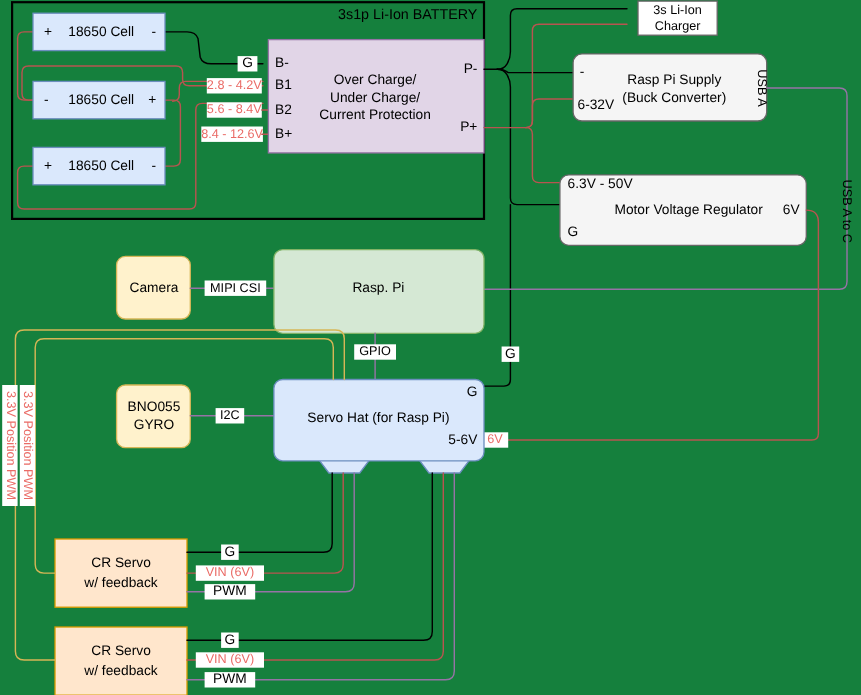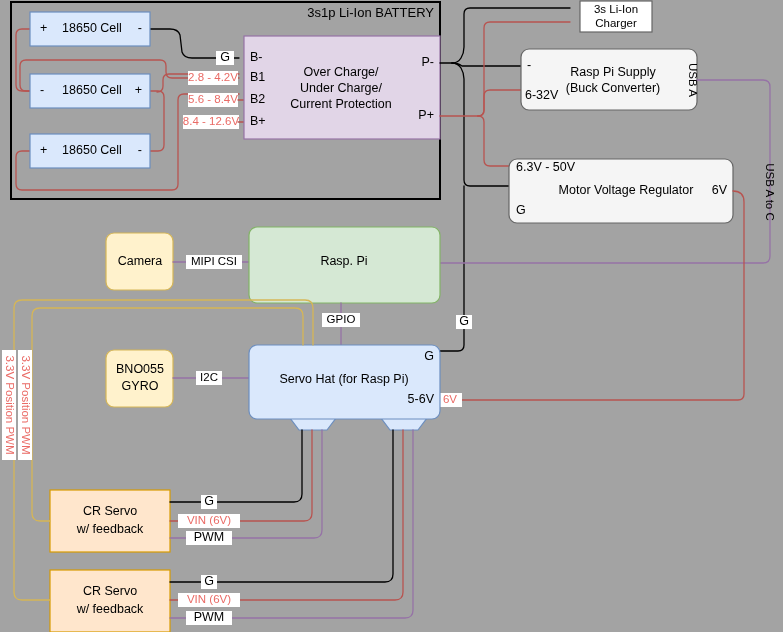--- a/index.html
+++ b/index.html
@@ -7,21 +7,21 @@
     padding: 0;
     background: #ffffff;
   }
   body {
     font-family: "Liberation Sans", sans-serif;
   }
   #diagram-root {
     position: relative;
     width: 783px;
     height: 632px;
-    background: #a3a3a3;
+    background: #15803d;
     overflow: hidden;
   }
   svg#diagram {
     display: block;
     width: 783px;
     height: 632px;
   }
   .wire      { fill: none; stroke-width: 1.3; stroke-linecap: round; stroke-linejoin: round; }
   .w-black   { stroke: #000000; }
   .w-red     { stroke: #b85450; }

